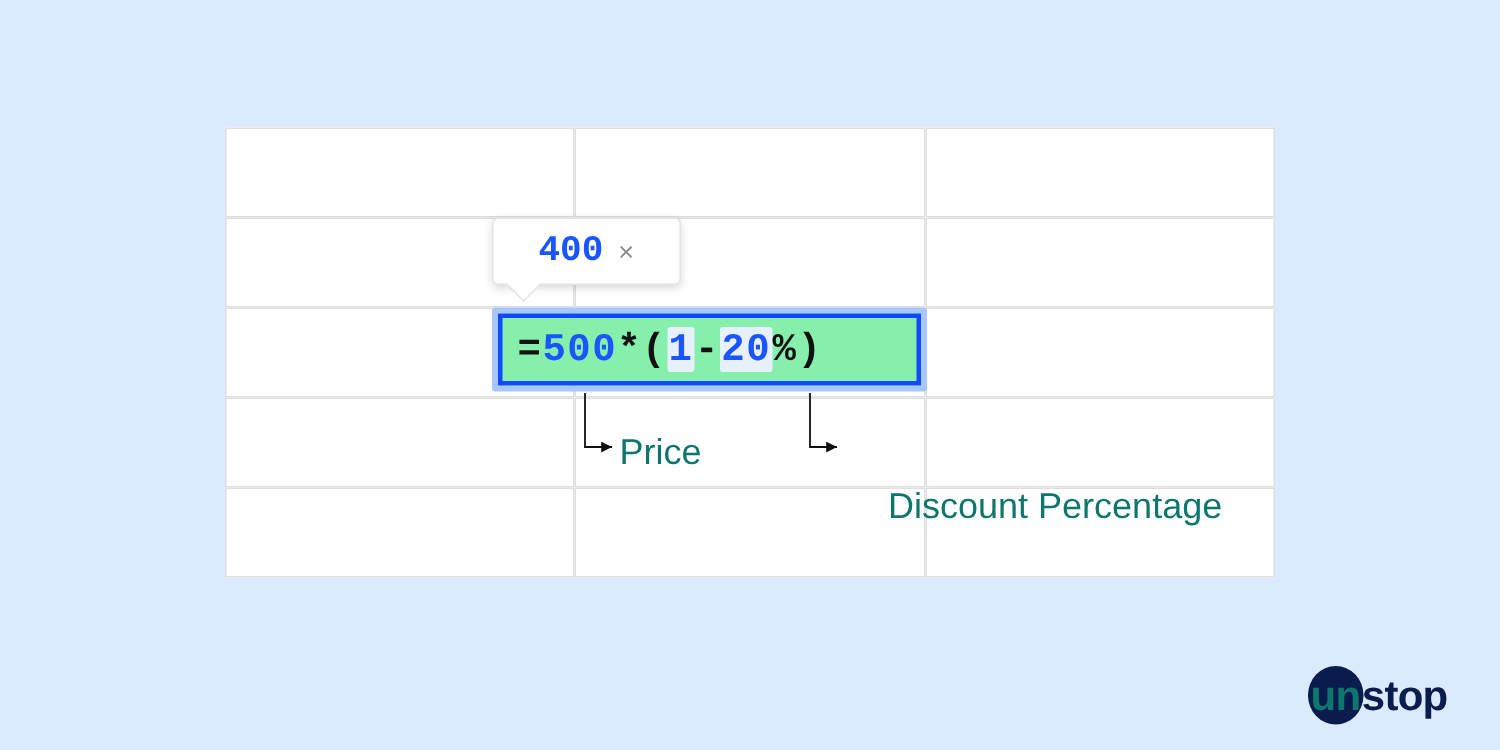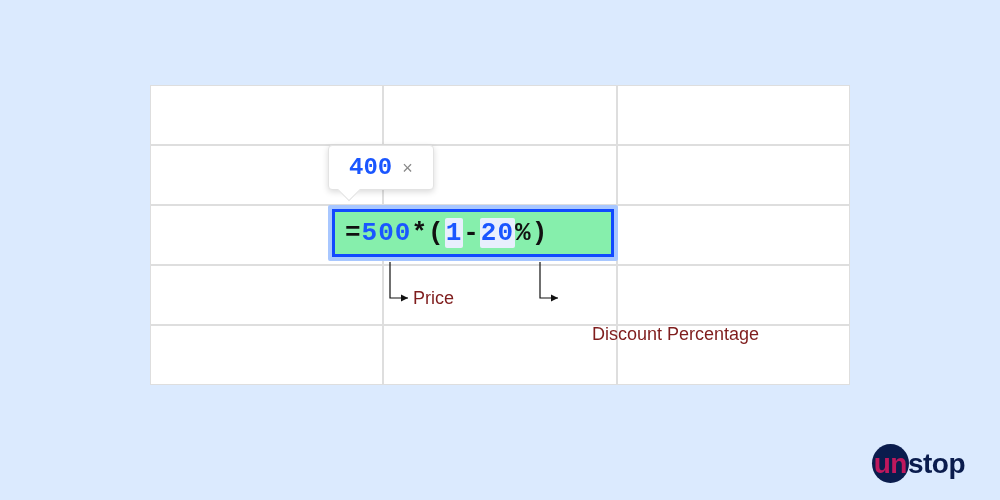--- a/index.html
+++ b/index.html
@@ -29,21 +29,21 @@
   }
 
   
   .preview {
     position: absolute;
     left: 328px;
     top: 145px;
     background: #ffffff;
     border: 1px solid #e3e3e3;
     border-radius: 4px;
-    padding: 8px 20px;
+    padding: 8px 30px;
     box-shadow: 0 2px 6px rgba(0,0,0,0.15);
     display: flex;
     align-items: center;
     gap: 10px;
     z-index: 10;
   }
   .preview-value {
     font-family: "Courier New", monospace;
     font-size: 24px;
     font-weight: 600;
@@ -107,22 +107,22 @@
 
   
   .callouts {
     position: absolute;
     left: 0; top: 0; width: 1000px; height: 500px;
     pointer-events: none;
     z-index: 4;
   }
   .callout-label {
     position: absolute;
-    font-size: 18px;
-    color: #7f1d1d;
+    font-size: 24px;
+    color: #0f766e;
     pointer-events: none;
     text-align: right;
   }
 
   
   .logo {
     position: absolute;
     right: 35px;
     bottom: 20px;
     font-size: 28px;
@@ -135,21 +135,21 @@
     padding: 2px 1px;
   }
   .logo .un::before {
     content: "";
     position: absolute;
     inset: -2px -1px;
     background: #0a1c4d;
     border-radius: 50%;
     z-index: -1;
   }
-  .logo .un { color: #be185d; }
+  .logo .un { color: #0f766e; }
 </style>
 </head>
 <body>
 
 <div class="sheet">
   <div class="cell"></div>
   <div class="cell"></div>
   <div class="cell"></div>
   <div class="cell"></div>
   <div class="cell"></div>

